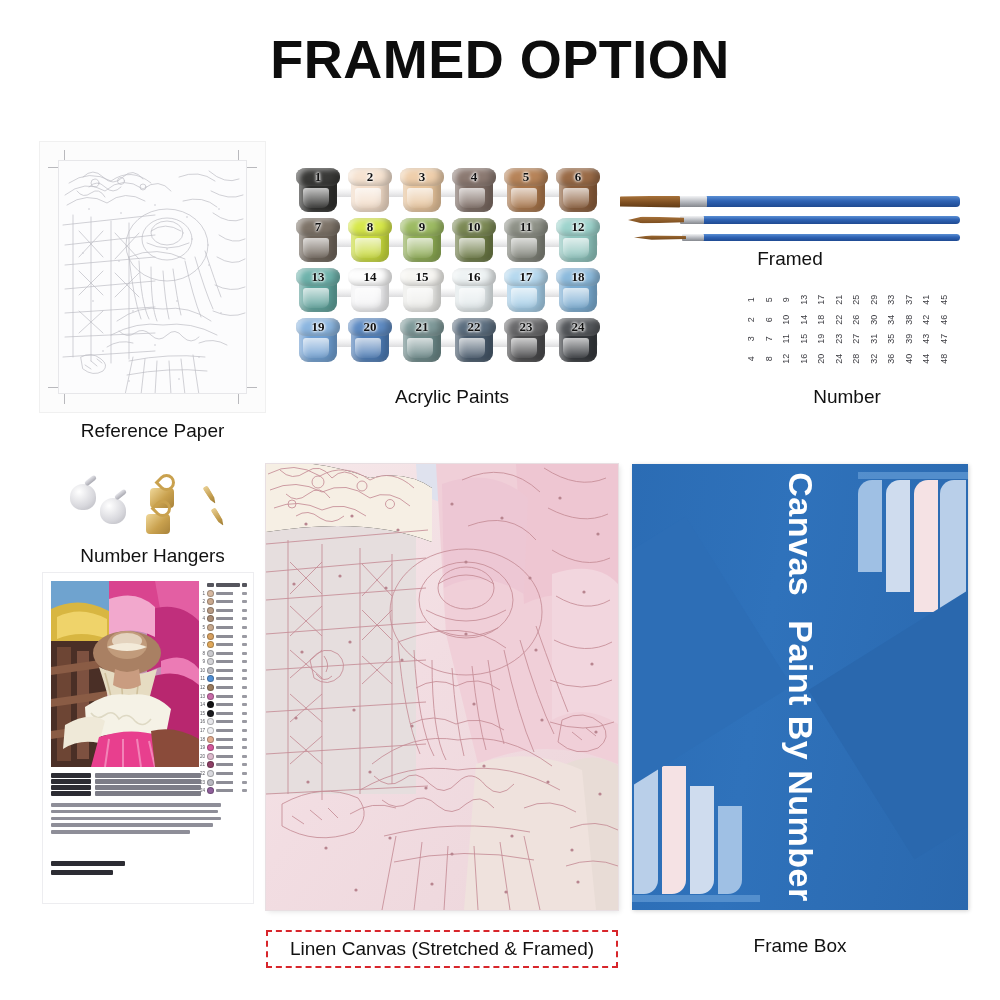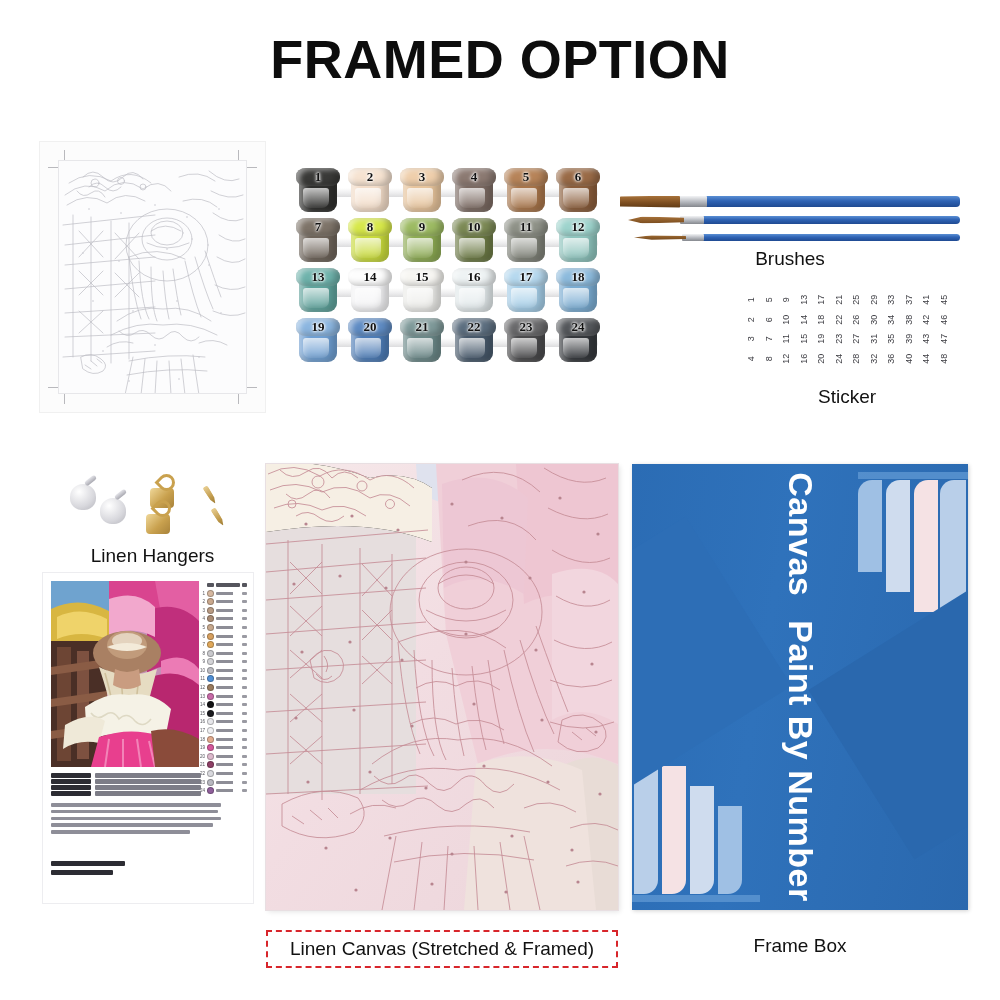--- a/index.html
+++ b/index.html
@@ -310,20 +310,21 @@
           <circle cx="162" cy="152" r="0.8"></circle>
             <circle cx="44" cy="190" r="0.8"></circle>
           <circle cx="96" cy="184" r="0.8"></circle>
             <circle cx="140" cy="196" r="0.8"></circle>
           <circle cx="70" cy="220" r="0.8"></circle>
             <circle cx="120" cy="218" r="0.8"></circle>
         </g>
       </svg>
     </div>
   </div>
+  <div class="caption" style="left:40px; top:420px; width:225px;">Reference Paper</div>
 
   <div class="paints">
     <div class="paint-row">
       <div class="paint-rail"></div>
       <div class="pot" style="left:0px">
           <div class="pot-body" style="background: rgb(47, 47, 45);"></div>
           <div class="pot-lid" style="background: rgb(58, 58, 56);"></div>
           <div class="pot-gloss"></div>
           <div class="pot-num">1</div>
         </div>
@@ -469,20 +470,21 @@
           <div class="pot-num">23</div>
         </div>
       <div class="pot" style="left:260px">
           <div class="pot-body" style="background: rgb(53, 56, 60);"></div>
           <div class="pot-lid" style="background: rgb(85, 88, 92);"></div>
           <div class="pot-gloss"></div>
           <div class="pot-num">24</div>
         </div>
     </div>
   </div>
+  <div class="caption" style="left:296px; top:386px; width:312px;">Acrylic Paints</div>
 
   <div class="brushes">
 
     <div class="brush" style="left:0; top:26px; width:340px; height:11px;">
       <div class="brush-handle" style="width:255px;"></div>
       <div class="brush-ferrule" style="left:57px; width:30px;"></div>
       <div class="brush-tip" style="left:0; width:60px; height:12px;
            background:linear-gradient(180deg,#a8723a,#7e4f21 55%,#5f3a14);
            clip-path:polygon(0 8%,100% 0,100% 100%,0 92%); border-radius:1px;"></div>
     </div>
@@ -496,21 +498,21 @@
     </div>
 
     <div class="brush" style="left:0; top:64px; width:340px; height:7px;">
       <div class="brush-handle" style="width:262px;"></div>
       <div class="brush-ferrule" style="left:62px; width:22px;"></div>
       <div class="brush-tip" style="left:14px; width:52px; height:5px;
            background:linear-gradient(180deg,#9d6a33,#6f441a);
            clip-path:polygon(0 50%,34% 6%,100% 22%,100% 78%,34% 94%); border-radius:1px;"></div>
     </div>
   </div>
-  <div class="caption" style="left:700px; top:248px; width:180px;">Brushes</div>
+  <div class="caption" style="left:700px; top:248px; width:180px;">Framed</div>
 
   <div class="sticker">
     <div class="sticker-grid" id="sticker-grid">
         <div class="sticker-cell">1</div>
         <div class="sticker-cell">2</div>
         <div class="sticker-cell">3</div>
         <div class="sticker-cell">4</div>
         <div class="sticker-cell">5</div>
         <div class="sticker-cell">6</div>
         <div class="sticker-cell">7</div>
@@ -550,37 +552,37 @@
         <div class="sticker-cell">41</div>
         <div class="sticker-cell">42</div>
         <div class="sticker-cell">43</div>
         <div class="sticker-cell">44</div>
         <div class="sticker-cell">45</div>
         <div class="sticker-cell">46</div>
         <div class="sticker-cell">47</div>
         <div class="sticker-cell">48</div>
       </div>
   </div>
-  <div class="caption" style="left:742px; top:386px; width:210px;">Sticker</div>
+  <div class="caption" style="left:742px; top:386px; width:210px;">Number</div>
 
   <div class="hangers">
     <div class="plug" style="left:8px; top:14px;"></div>
     <div class="plug-pin" style="left:22px; top:8px;"></div>
     <div class="plug" style="left:38px; top:28px;"></div>
     <div class="plug-pin" style="left:52px; top:22px;"></div>
 
     <div class="dring" style="left:88px; top:18px;"></div>
     <div class="dring-loop" style="left:96px; top:4px;"></div>
     <div class="dring" style="left:84px; top:44px;"></div>
     <div class="dring-loop" style="left:92px; top:30px;"></div>
 
     <div class="screw" style="left:138px; top:22px; transform:rotate(58deg);"></div>
     <div class="screw" style="left:146px; top:44px; transform:rotate(58deg);"></div>
   </div>
-  <div class="caption" style="left:40px; top:545px; width:225px;">Linen Hangers</div>
+  <div class="caption" style="left:40px; top:545px; width:225px;">Number Hangers</div>
 
   <div class="instr">
     <div class="instr-art">
       <svg width="148" height="186" viewBox="0 0 148 186" style="display:block">
         <rect width="148" height="186" fill="#c58fb6"></rect>
         <path d="M0 0 H60 V30 L30 46 L0 40 Z" fill="#6fa3cf"></path>
         <path d="M0 28 Q28 14 58 30 L58 70 Q28 56 0 66 Z" fill="#d8b641"></path>
         <path d="M6 36 Q30 24 56 38 L56 58 Q30 48 6 58 Z" fill="#efd36a"></path>
         <path d="M0 60 H56 V186 H0 Z" fill="#4a2f26"></path>
         <path d="M6 66 H20 V180 H6 Z" fill="#6d4534"></path>

